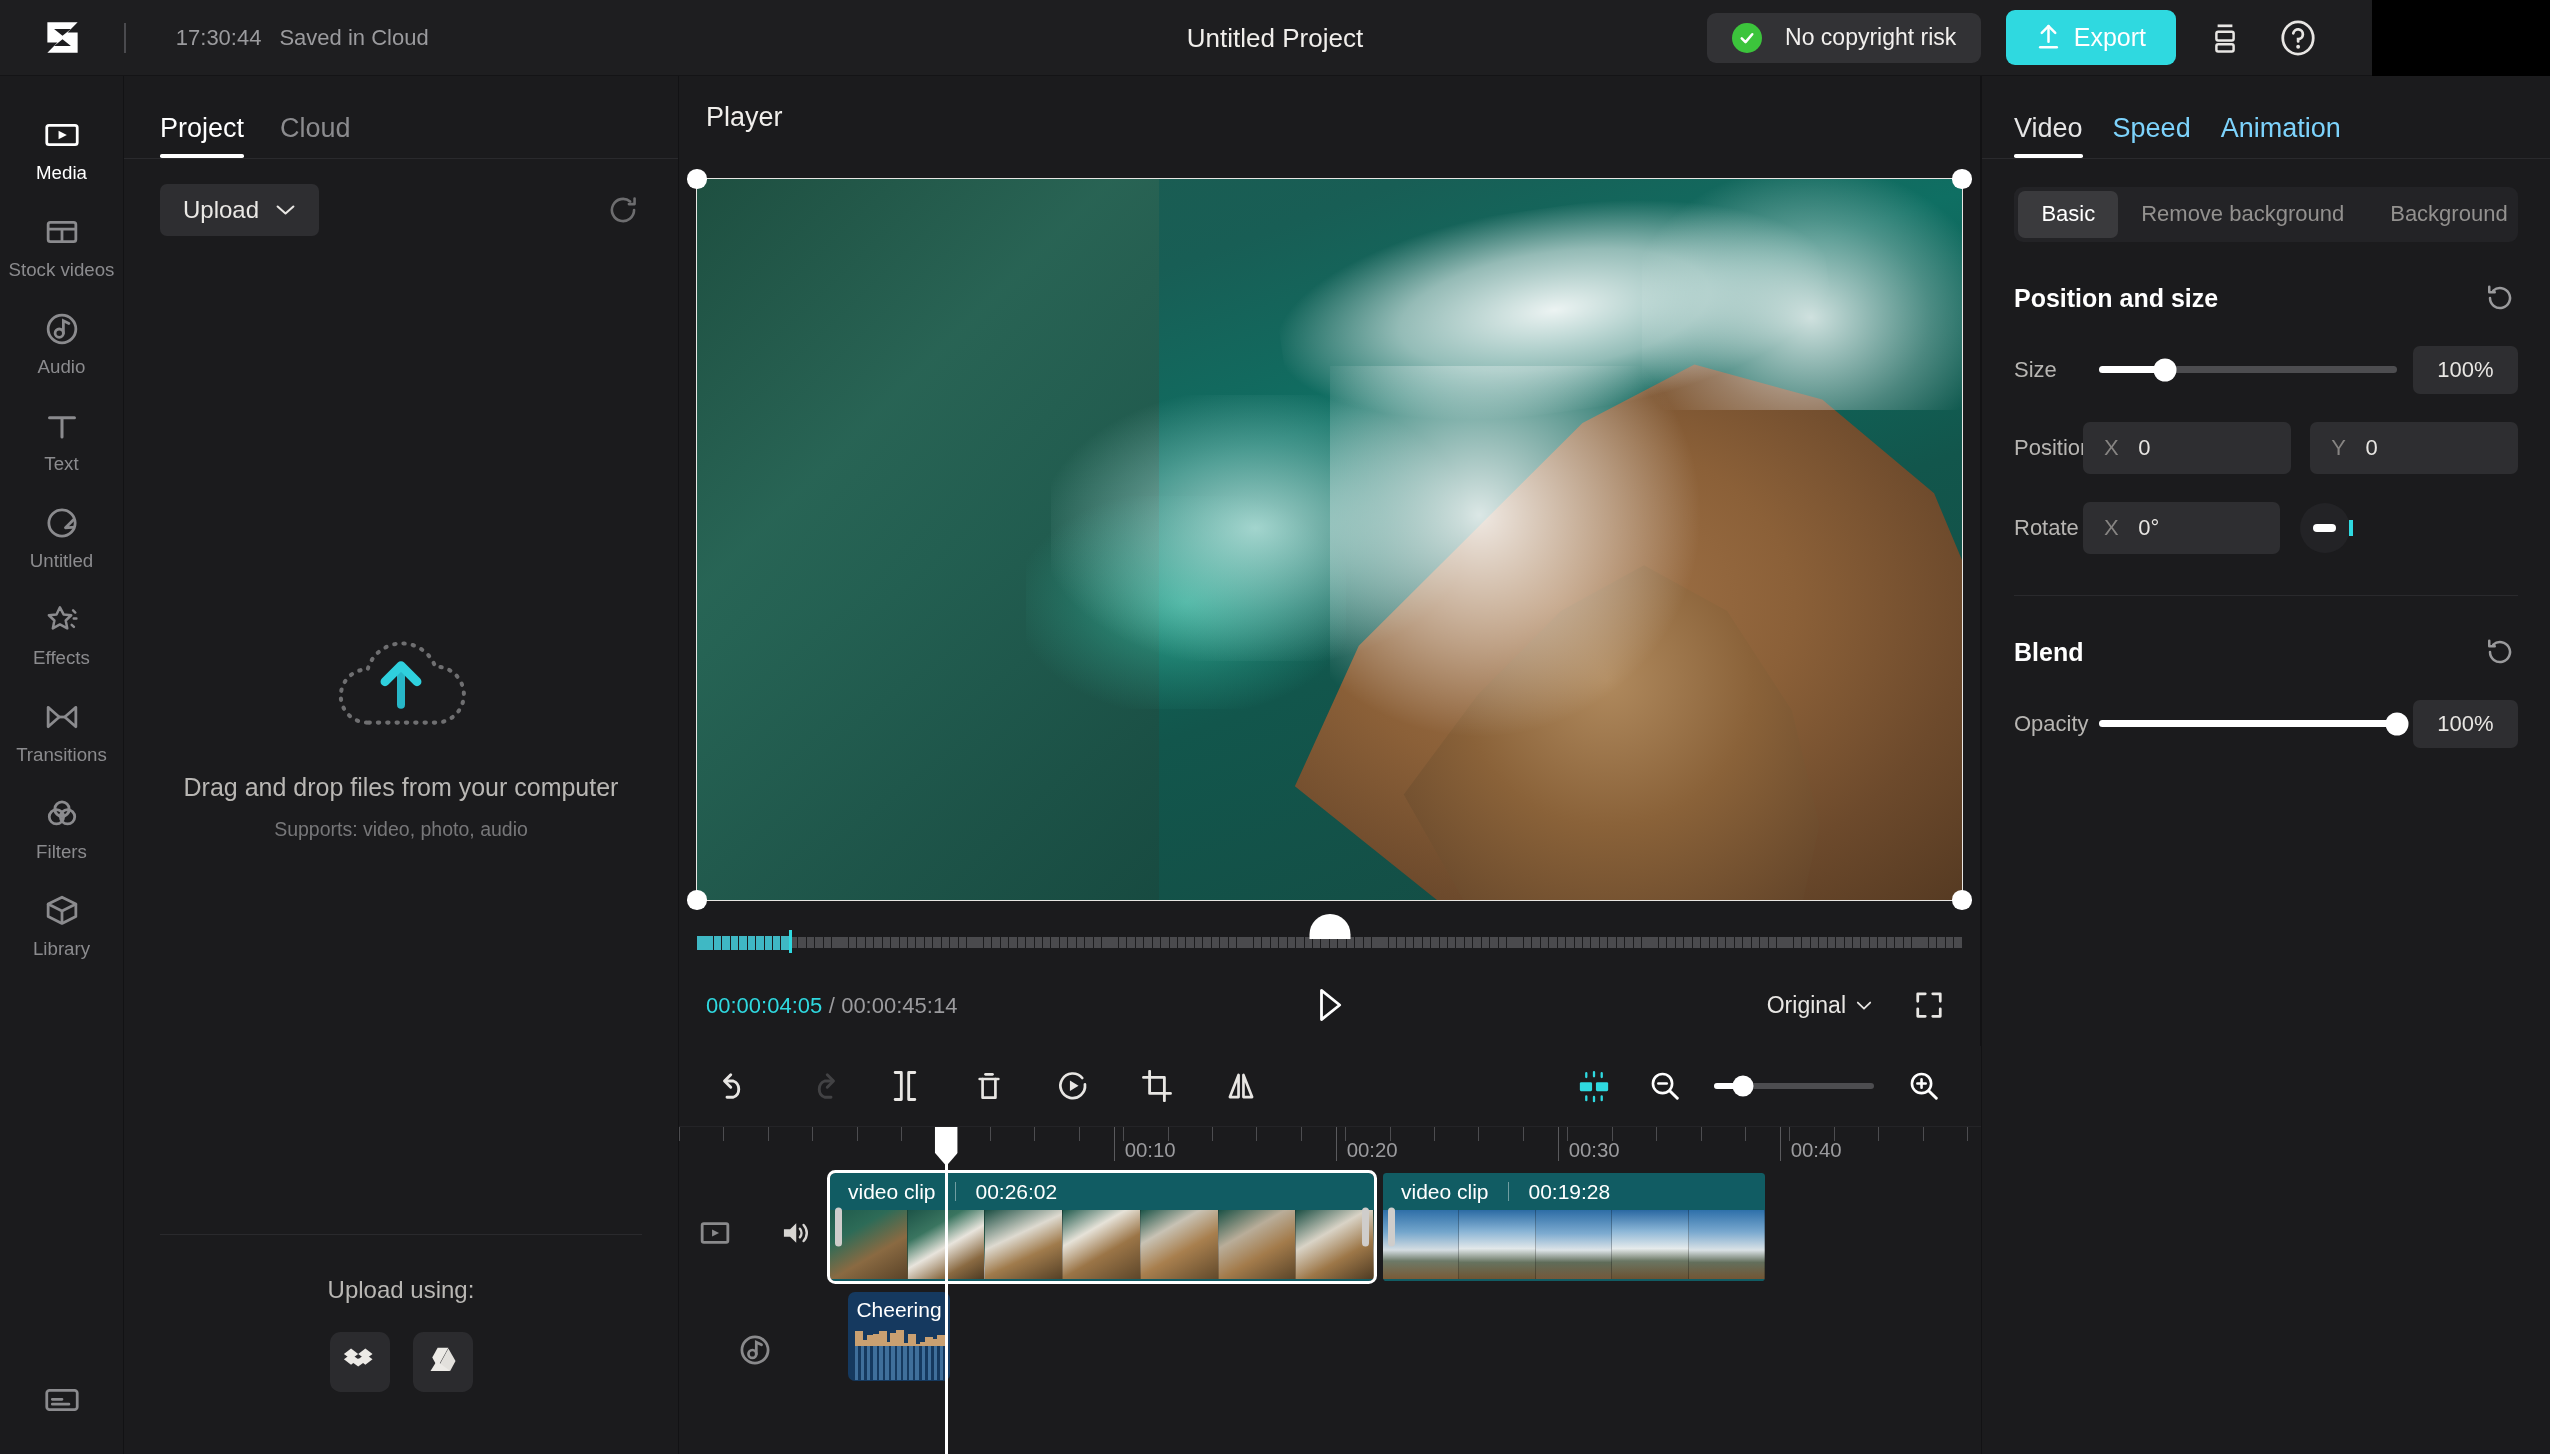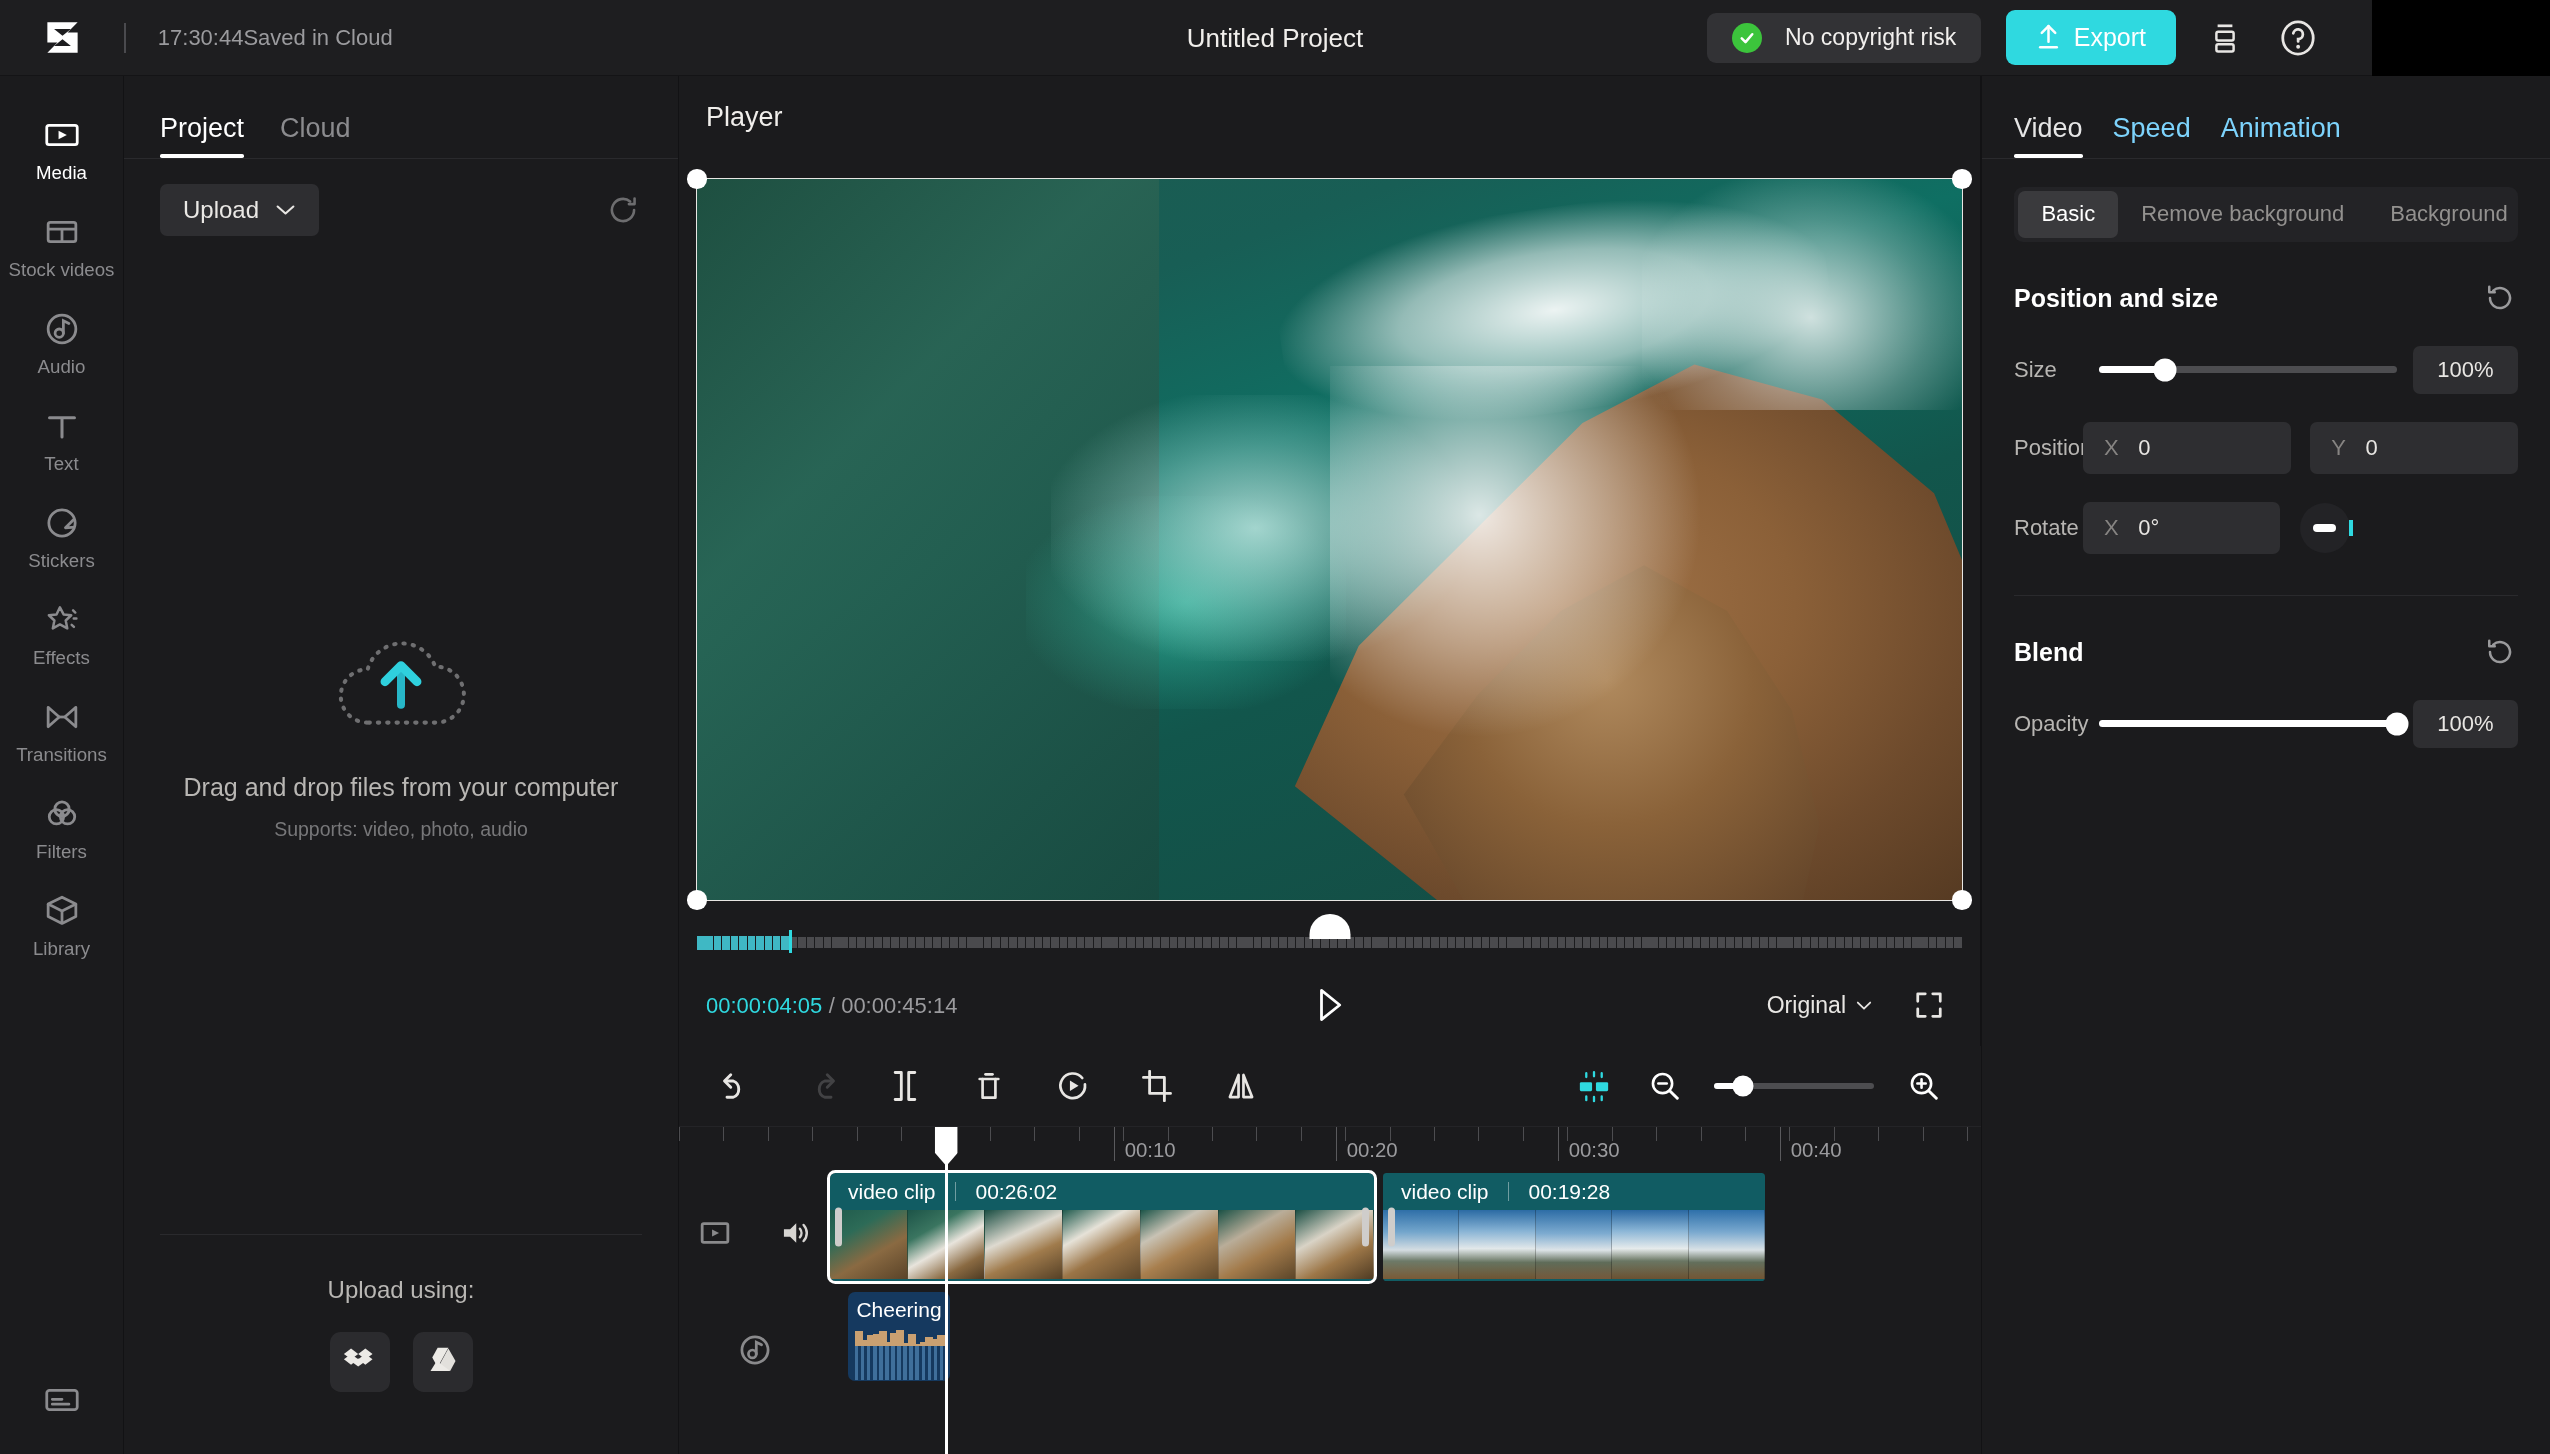--- a/index.html
+++ b/index.html
@@ -17,21 +17,21 @@
   .header {
     height:76px; flex:0 0 76px;
     background:#1e1e20;
     display:flex; align-items:center;
     position:relative;
     border-bottom:0.9px solid #141416;
   }
   .logo-wrap { width:124px; display:flex; align-items:center; justify-content:center; }
   .logo { width:41px; height:37px; }
   .hdr-divider { width:1.8px; height:30px; background:#4a4a4e; }
-  .hdr-meta { margin-left:32px; display:flex; align-items:flex-end; gap:0; color:#9b9b9e; font-size:22px; }
+  .hdr-meta { margin-left:50px; display:flex; align-items:flex-end; gap:18px; color:#9b9b9e; font-size:22px; }
   .hdr-title {
     position:absolute; left:0; right:0; top:0; height:76px;
     display:flex; align-items:center; justify-content:center;
     font-size:26px; color:#f0eeeb; pointer-events:none;
   }
   .hdr-right { margin-left:auto; display:flex; align-items:center; gap:25px; padding-right:0; z-index:2; }
   .copyright-chip {
     display:flex; align-items:center; gap:23px;
     background:#323235; border-radius:9px;
     padding:0 25px; height:50px; font-size:23px; color:#f2f0ee;
@@ -344,21 +344,21 @@
         <svg viewBox="0 0 26 26">
           <path d="M4 7 L22 7 M13 7 L13 21" stroke="currentColor" stroke-width="2.2" stroke-linecap="round"></path>
         </svg>
         <span>Text</span>
       </div>
       <div class="rail-item">
         <svg viewBox="0 0 26 26">
           <circle cx="13" cy="13" r="9.5" fill="none" stroke="currentColor" stroke-width="2"></circle>
           <path d="M22 10 L15.5 16.5 L22.4 16" fill="none" stroke="currentColor" stroke-width="2" stroke-linejoin="round"></path>
         </svg>
-        <span>Stickers</span>
+        <span>Untitled</span>
       </div>
       <div class="rail-item">
         <svg viewBox="0 0 26 26">
           <path d="M10 3 L12.8 8.4 L18.6 9 L14.4 13 L15.6 19 L10 16 L4.6 19 L5.8 13 L1.6 9 L7.4 8.4 Z" fill="none" stroke="currentColor" stroke-width="1.9" stroke-linejoin="round" transform="translate(2,1) scale(0.95)"></path>
           <path d="M21 6 L22.6 7.6 M21.5 12 L23.4 12 M20 16.5 L21.6 18" stroke="currentColor" stroke-width="1.8" stroke-linecap="round"></path>
         </svg>
         <span>Effects</span>
       </div>
       <div class="rail-item">
         <svg viewBox="0 0 26 26">

